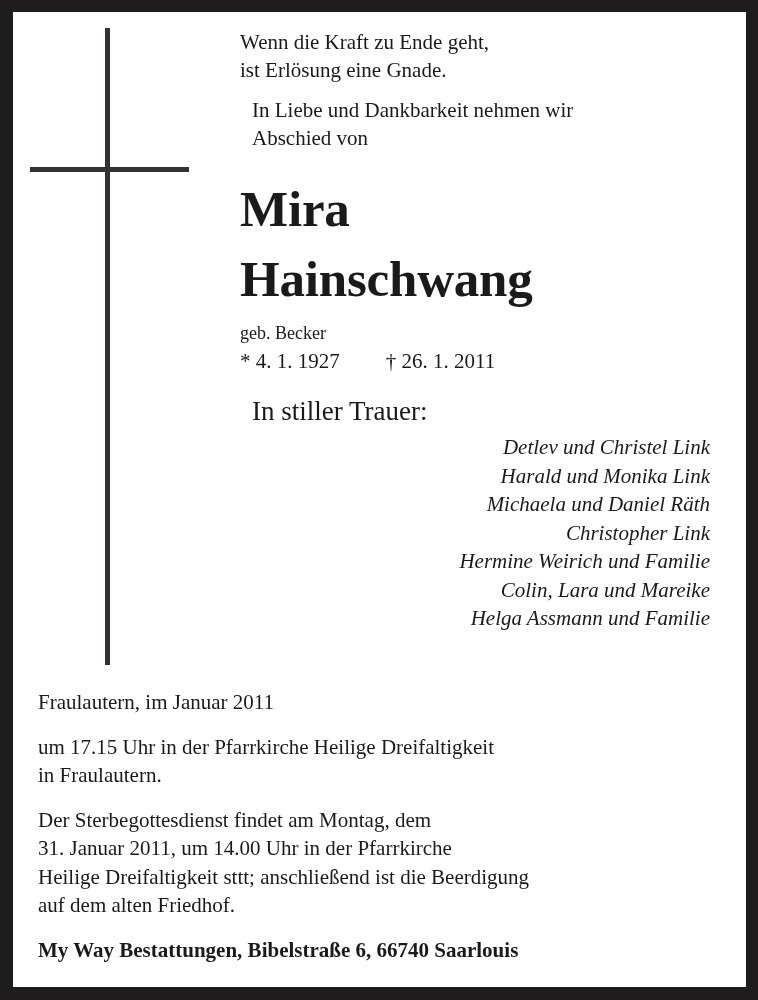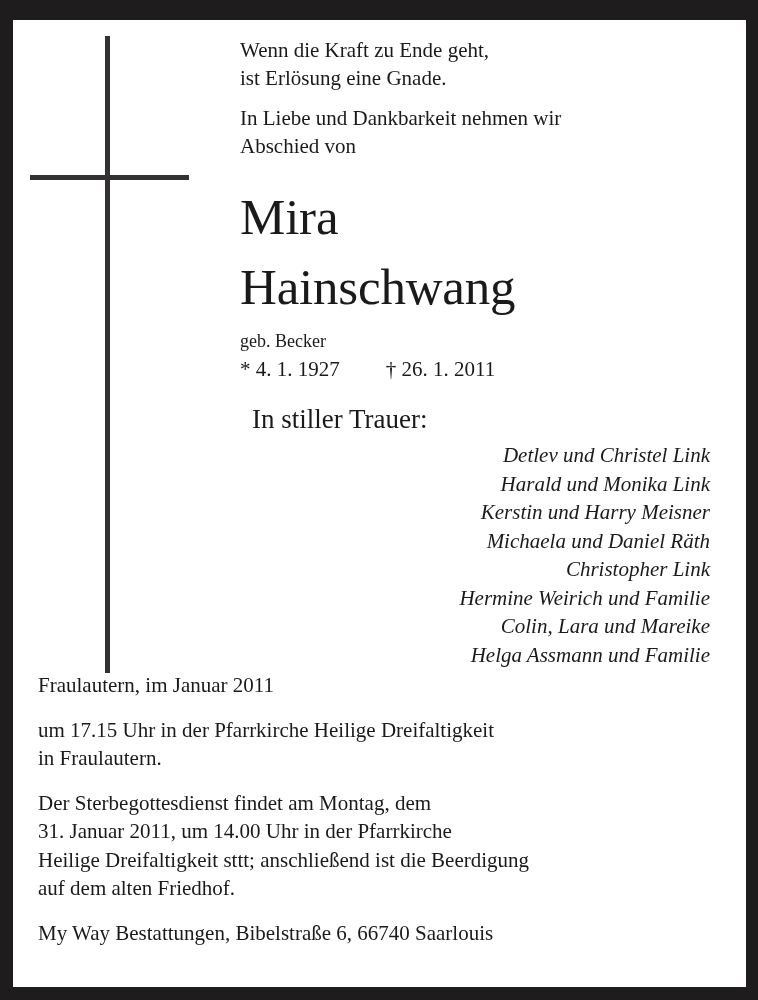--- a/index.html
+++ b/index.html
@@ -15,21 +15,21 @@
     overflow: hidden;
   }
 
   
   .notice-frame {
     position: relative;
     box-sizing: border-box;
     width: 758px;
     height: 1000px;
     background: #1e1c1c;
-    padding: 20px 12px 13px 13px;
+    padding: 12px 12px 13px 13px;
   }
   .notice-sheet {
     position: relative;
     box-sizing: border-box;
     width: 100%;
     height: 100%;
     background: #ffffff;
   }
 
   
@@ -71,25 +71,25 @@
     line-height: 28px;
     margin: 0 0 12px 0;
   }
   .verse-line { display: block; white-space: pre; }
 
   .intro {
     font-size: 21px;
     line-height: 28px;
     margin: 0 0 22px 0;
   }
-  .intro-line { display: block; white-space: pre; }
+  .intro-line { display: block; white-space: pre; margin-left: 12px; }
 
   .deceased-name {
     font-size: 51px;
-    font-weight: normal;
+    font-weight: bold;
     line-height: 70px;
     letter-spacing: -0.2px;
     margin: 0;
   }
   .name-line { display: block; white-space: pre; }
 
   .maiden-name {
     font-size: 18px;
     line-height: 27px;
     margin: 6px 0 0 0;
@@ -118,28 +118,28 @@
     line-height: 28.5px;
     text-align: right;
   }
   .mourner-list li { white-space: pre; }
 
   
   .lower-block {
     position: absolute;
     left: 25px;
     right: 18px;
-    top: 651px;
+    top: 676px;
   }
   .info-paragraph {
     font-size: 21px;
     line-height: 28.5px;
     margin: 0 0 16px 0;
   }
-  .info-paragraph:last-child { margin-bottom: 16px; }
+  .info-paragraph:last-child { margin-bottom: 16px; font-weight: bold; }
   .info-line { display: block; white-space: pre; }
 </style>
 </head>
 <body>
 
 <div class="notice-frame">
   <div class="notice-sheet">
 
     <div class="cross">
       <div class="cross-stem"></div>
@@ -165,21 +165,20 @@
 
       <p class="maiden-name">geb. Becker</p>
 
       <p class="life-dates"><span>* 4. 1. 1927</span><span class="date-gap"></span><span>† 26. 1. 2011</span></p>
 
       <p class="mourning-label">In stiller Trauer:</p>
 
       <ul class="mourner-list">
         <li>Detlev und Christel Link</li>
         <li>Harald und Monika Link</li>
-        <li>Kerstin und Harry Meisner</li>
         <li>Michaela und Daniel Räth</li>
         <li>Christopher Link</li>
         <li>Hermine Weirich und Familie</li>
         <li>Colin, Lara und Mareike</li>
         <li>Helga Assmann und Familie</li>
       </ul>
 
     </div>
 
     <div class="lower-block">

